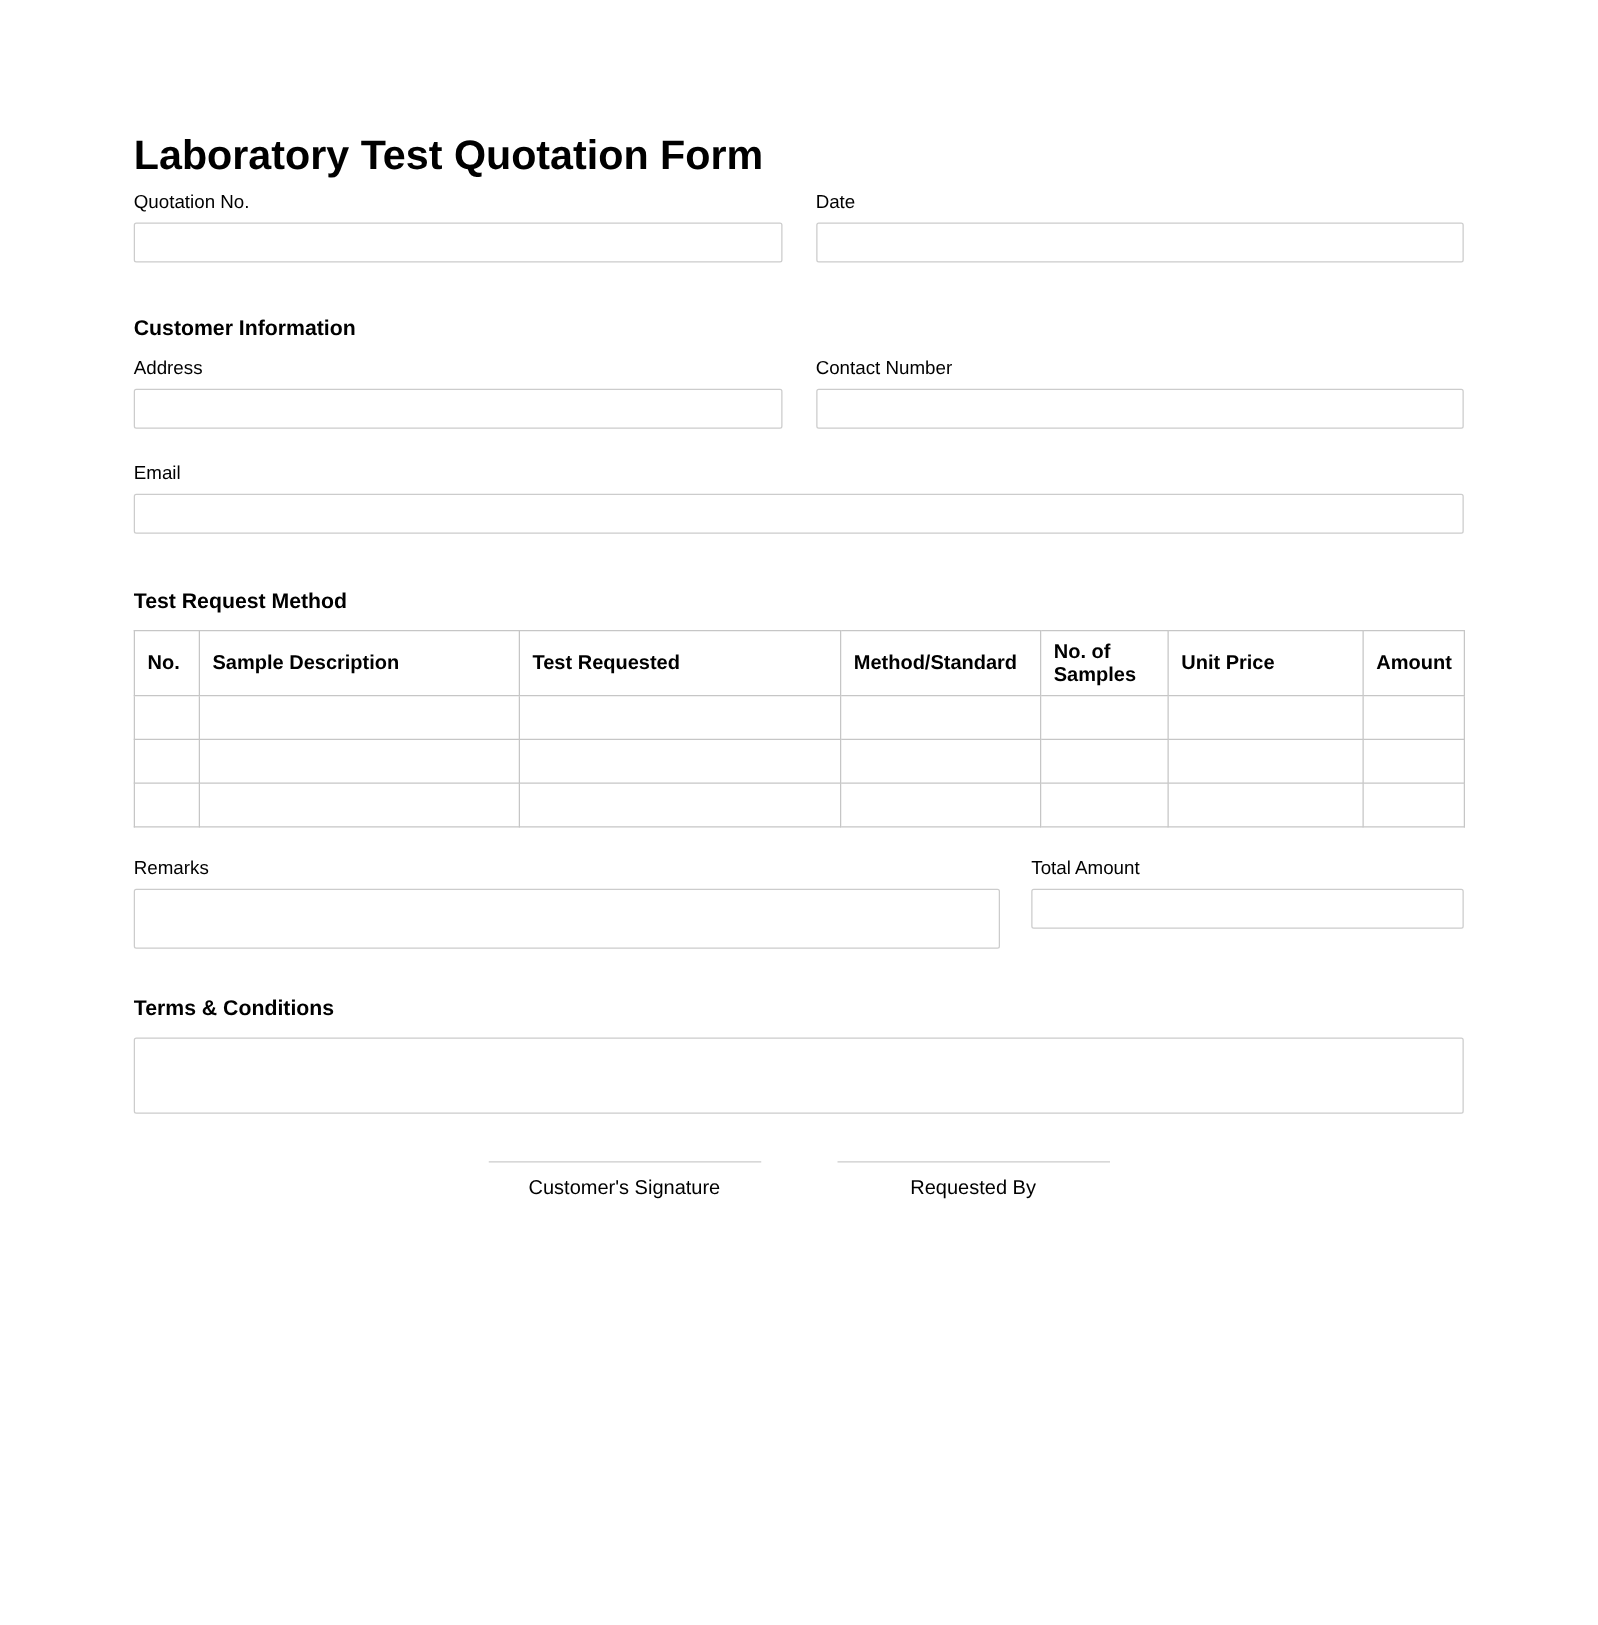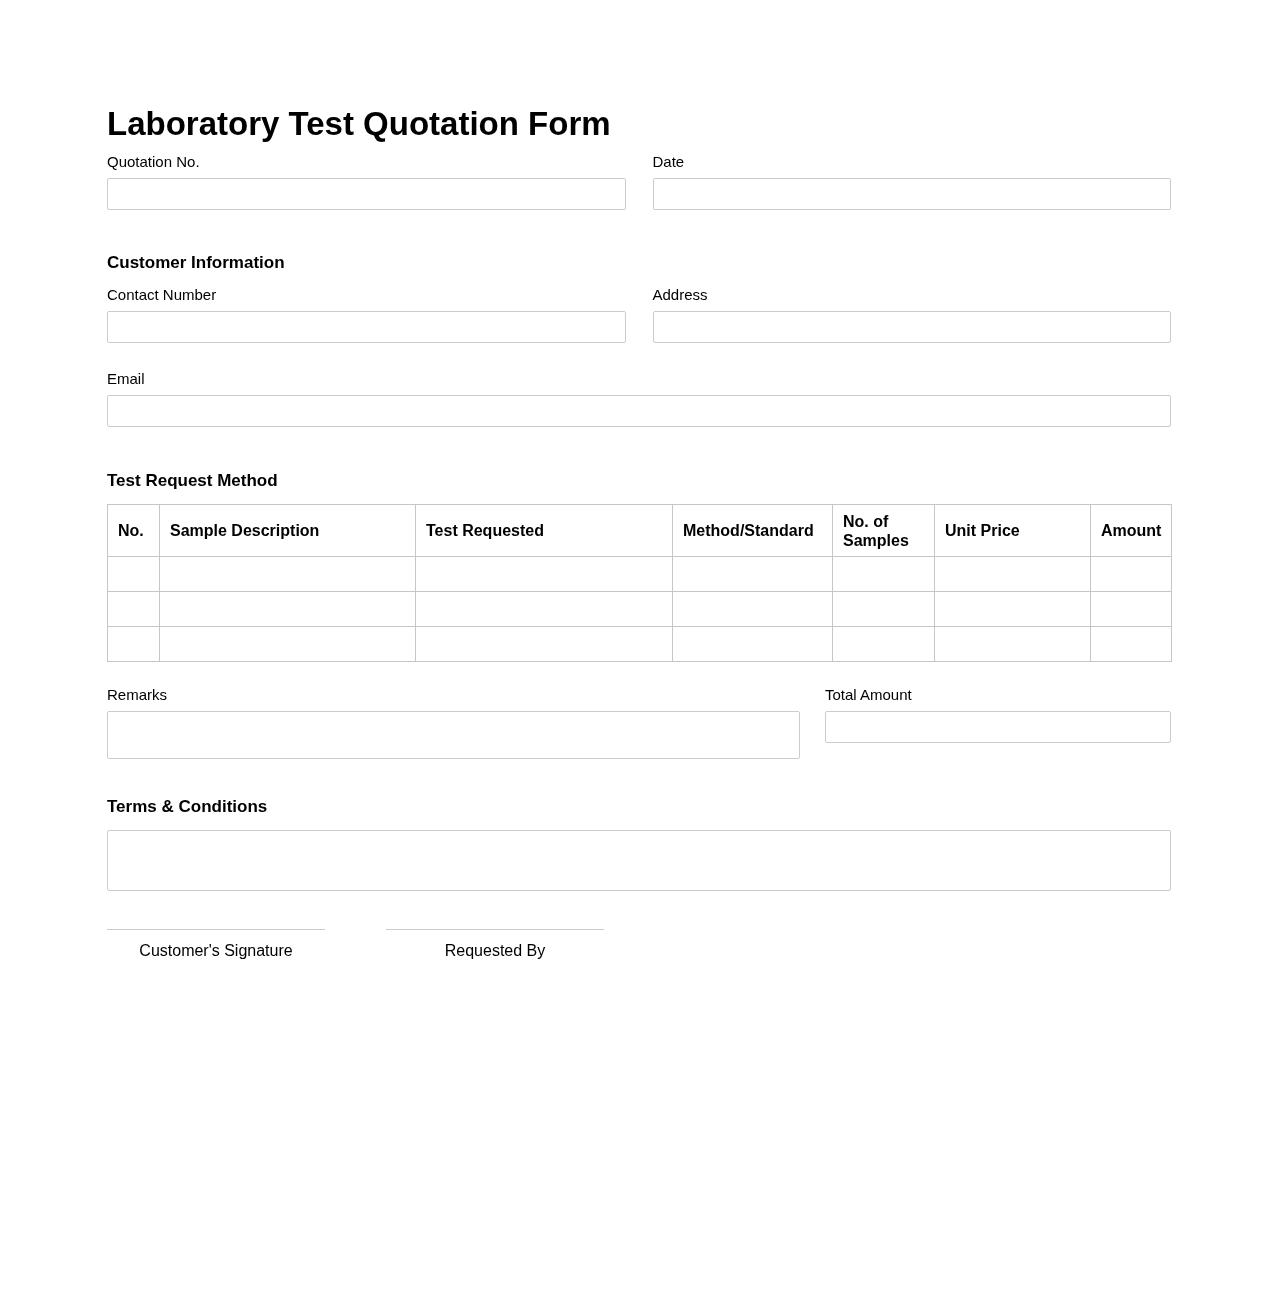--- a/index.html
+++ b/index.html
@@ -101,21 +101,21 @@
     column-gap: 25px;
     margin-top: 24px;
   }
   .remarks-block { width: 693px; }
   .total-block { width: 346px; }
 
   .terms-heading-gap { margin-top: 38px; }
 
   .signature-row {
     display: flex;
-    justify-content: flex-start;
+    justify-content: center;
     column-gap: 61px;
     margin-top: 38px;
   }
   .signature-block {
     width: 218px;
     border-top: 1px solid #cccccc;
     padding-top: 11px;
     text-align: center;
   }
   .signature-label {
@@ -139,25 +139,25 @@
       <label class="field-label">Date</label>
       <input class="text-input" type="text" value="" style="">
     </div>
   </div>
 
   <h3 class="section-heading mt-section">Customer Information</h3>
 
 
   <div class="grid-2 field-row">
     <div>
+      <label class="field-label">Address</label>
+      <input class="text-input" type="text" value="" style="">
+    </div>
+    <div>
       <label class="field-label">Contact Number</label>
-      <input class="text-input" type="text" value="" style="">
-    </div>
-    <div>
-      <label class="field-label">Address</label>
       <input class="text-input" type="text" value="" style="">
     </div>
   </div>
 
   <div>
     <label class="field-label">Email</label>
     <input class="text-input" type="text" value="" style="">
   </div>
 
   <h3 class="section-heading mt-section-lg">Test Request Method</h3>

